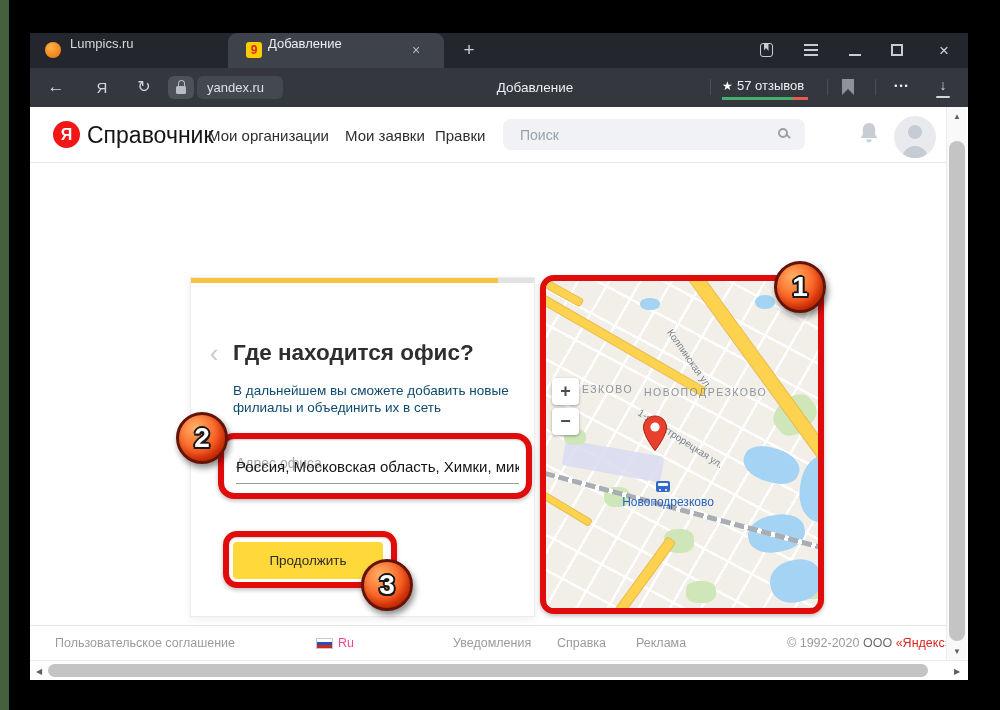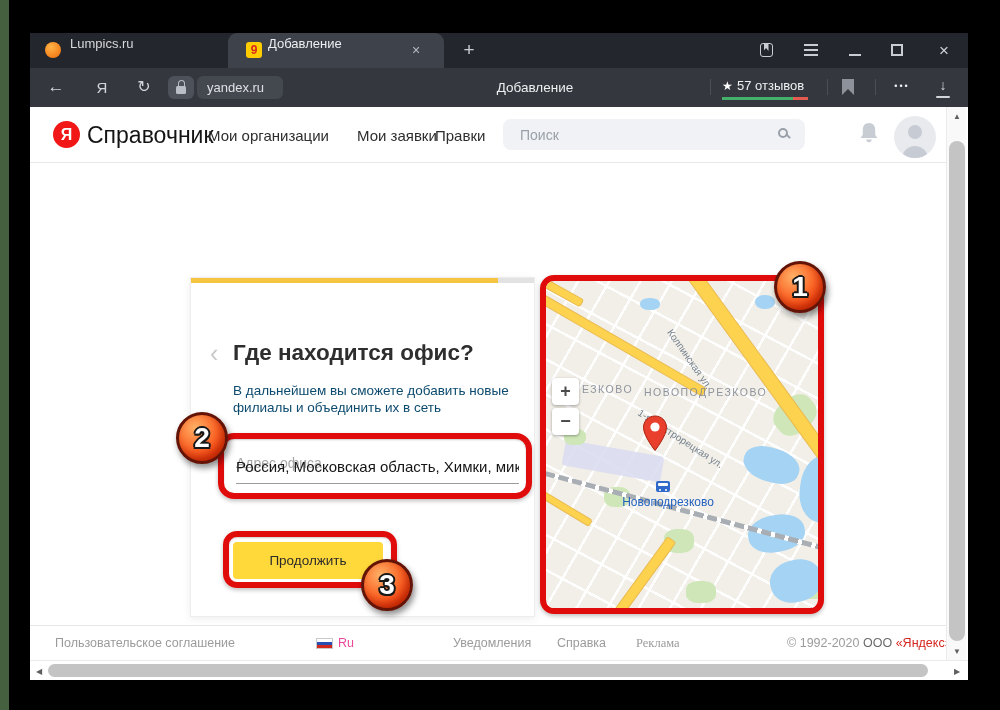--- a/index.html
+++ b/index.html
@@ -180,21 +180,21 @@
       <div class="ti" style="left:856px;top:6px;width:32px;font-size:9px;letter-spacing:2px;line-height:24px;color:#eff0f2;">•••</div>
       <div class="dl">↓</div>
     </div>
 
     <div class="page">
 
       <div class="hdr">
         <div class="logo-c">Я</div>
         <div class="logo-t">Справочник</div>
         <div class="nav-item" style="left:178px;">Мои организации</div>
-        <div class="nav-item" style="left:315px;margin-left:12px;">Мои заявки</div>
+        <div class="nav-item" style="left:315px;">Мои заявки</div>
         <div class="nav-item" style="left:405px;">Правки</div>
         <div class="srch">
           <input type="text" placeholder="Поиск" style="">
           <span class="mag"></span>
         </div>
         <div class="bell">
           <svg width="20" height="24" viewBox="0 0 20 24">
               <path fill="#c8cdd4" d="M10 1C6.2 1 3.8 3.8 3.8 7.4v5.4L1.6 16h16.8l-2.2-3.2V7.4C16.2 3.8 13.8 1 10 1z"></path>
               <path fill="#c8cdd4" d="M7.4 17.6a2.6 2.6 0 0 0 5.2 0z"></path>
             </svg>
@@ -273,21 +273,21 @@
       <div class="ftr">
         <div class="ft" style="left:25px;">Пользовательское соглашение</div>
         <div class="flag">
           <i style="background:#fff;"></i>
             <i style="background:#2650b4;"></i>
             <i style="background:#d0281e;"></i>
         </div>
         <div class="ft" style="left:308px;color:#ec4899;">Ru</div>
         <div class="ft" style="left:423px;">Уведомления</div>
         <div class="ft" style="left:527px;">Справка</div>
-        <div class="ft" style="left:606px;font-family:Liberation Serif, serif;">Реклама</div>
+        <div class="ft" style="left:606px;">Реклама</div>
         <div class="ft" style="left:757px;">© 1992-2020</div>
         <div class="ft" style="left:833px;color:#6b6b6b;">
           <span>ООО</span>
           <span style="color:#d6261f;">«Яндекс»</span>
         </div>
       </div>
 
       <div class="vscr">
         <div class="scr-ar" style="left:1px;top:4px;">▲</div>
         <div class="vthumb"></div>

